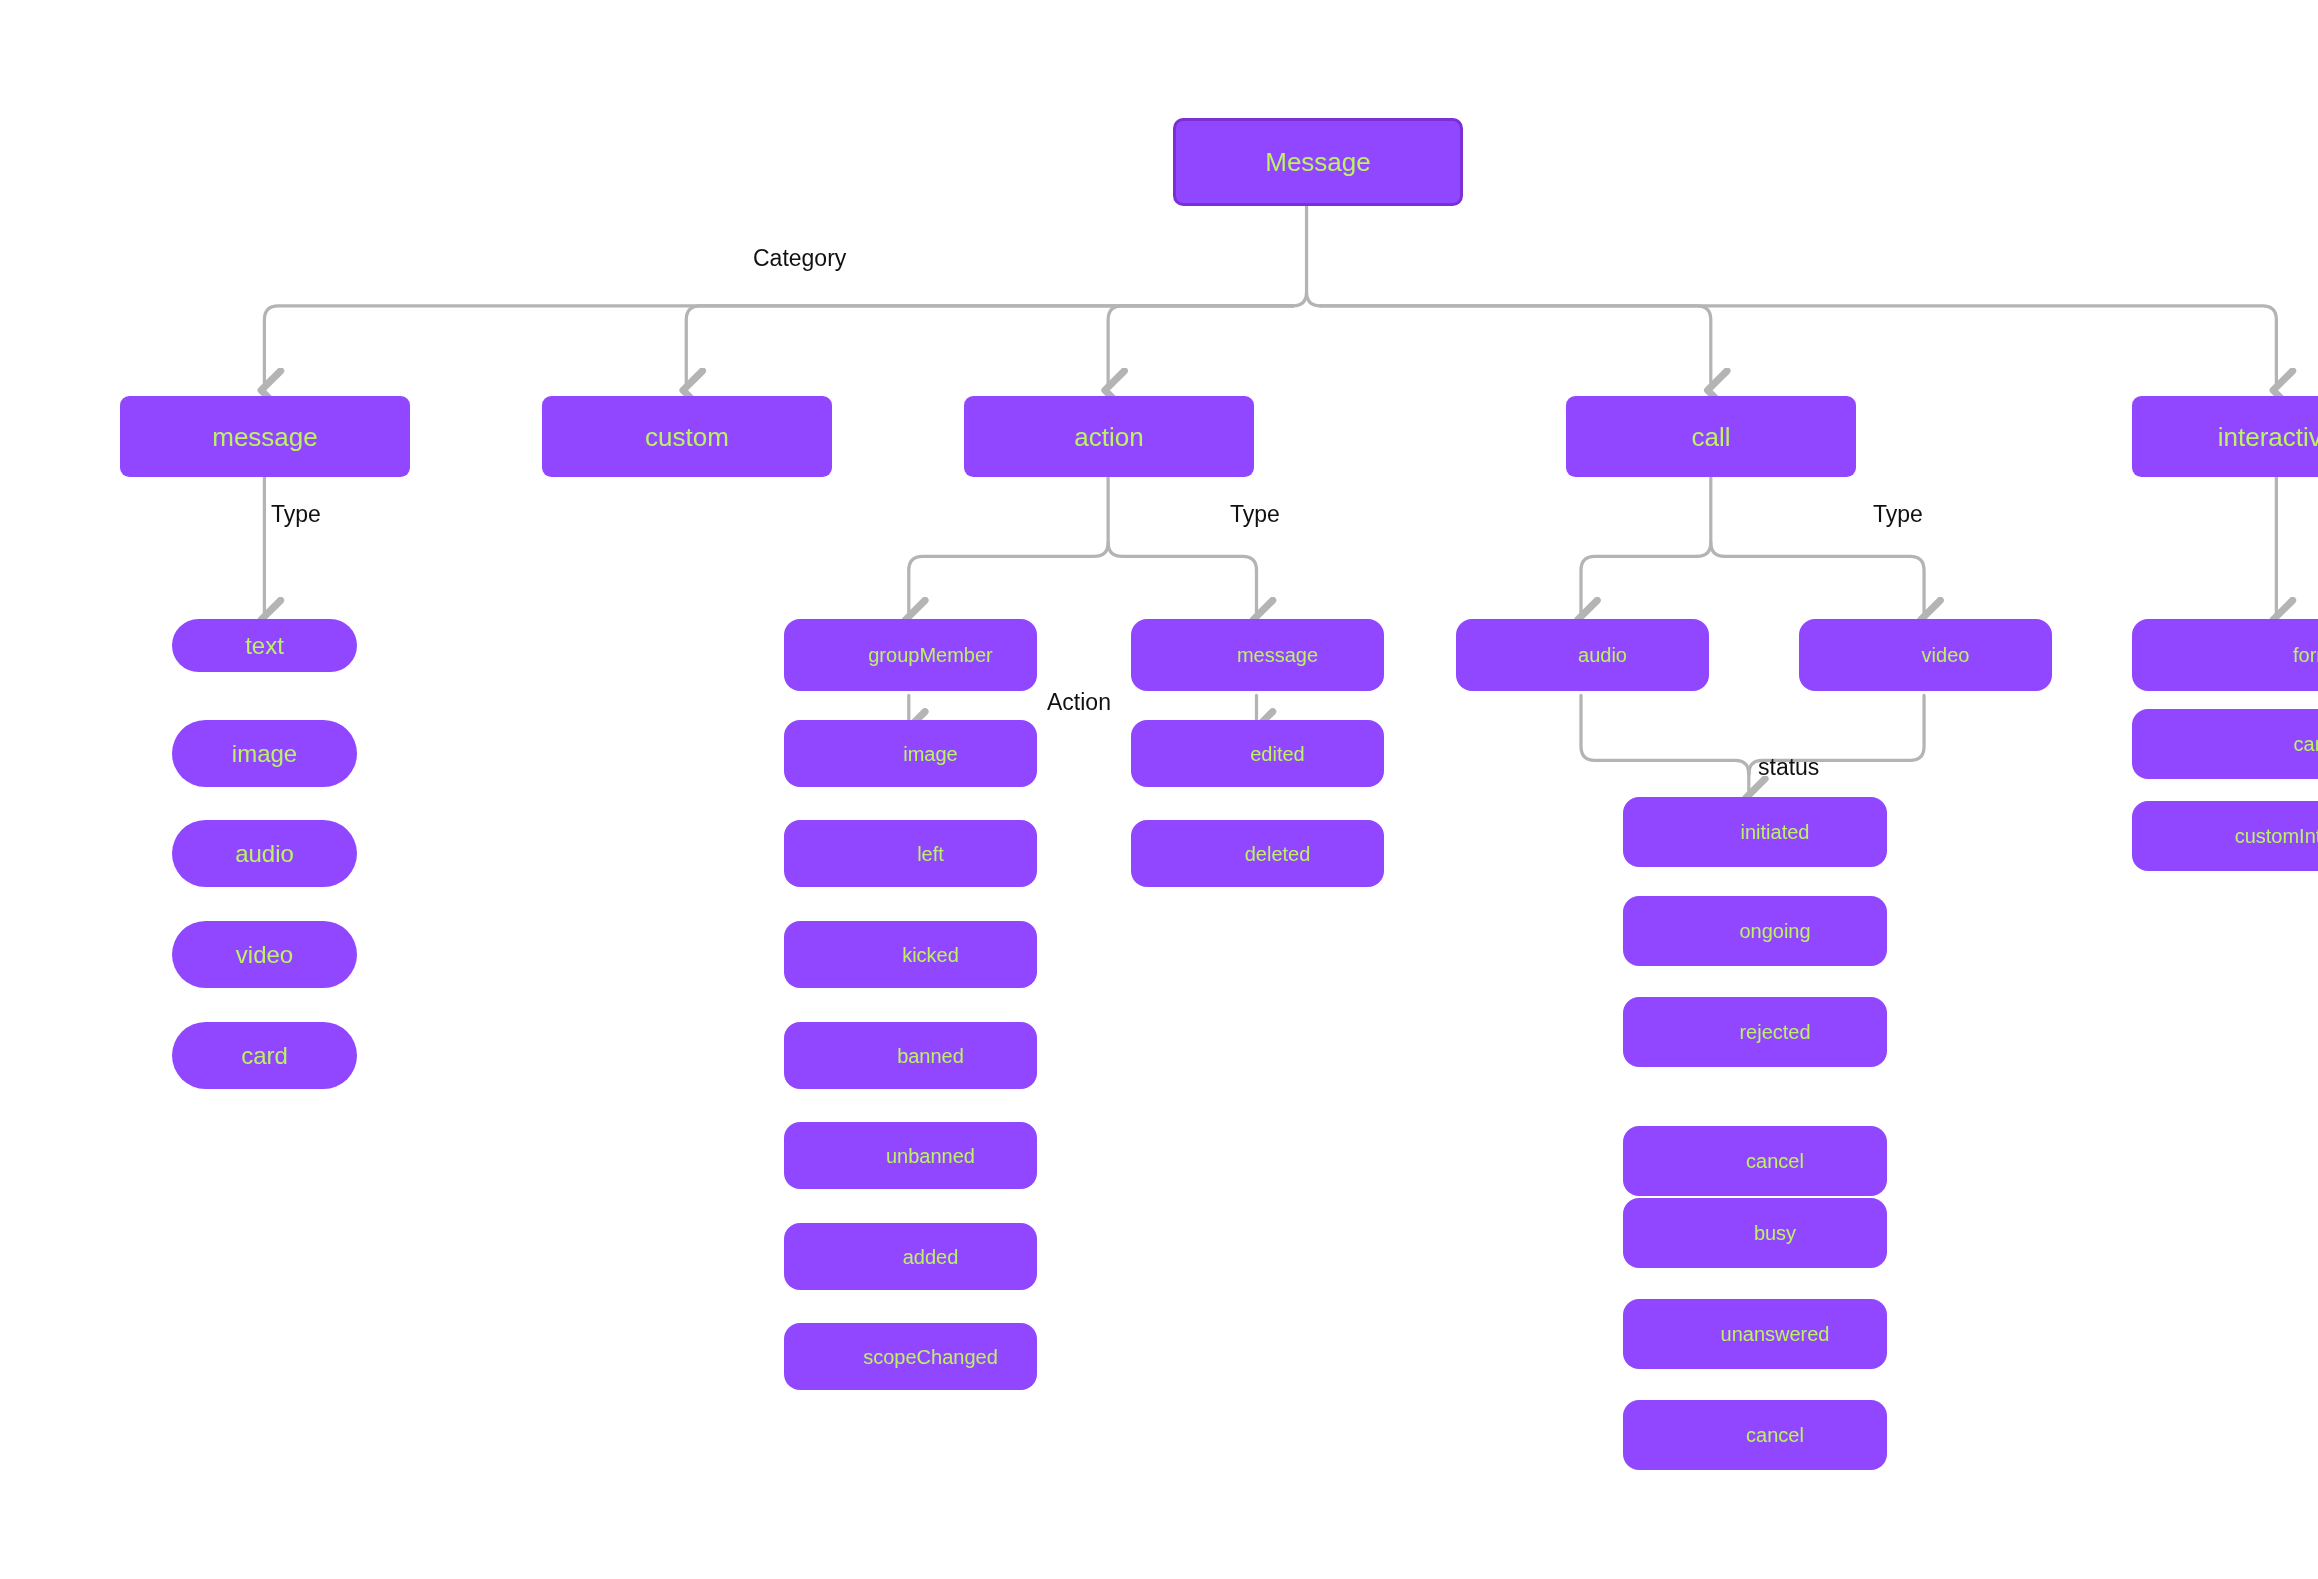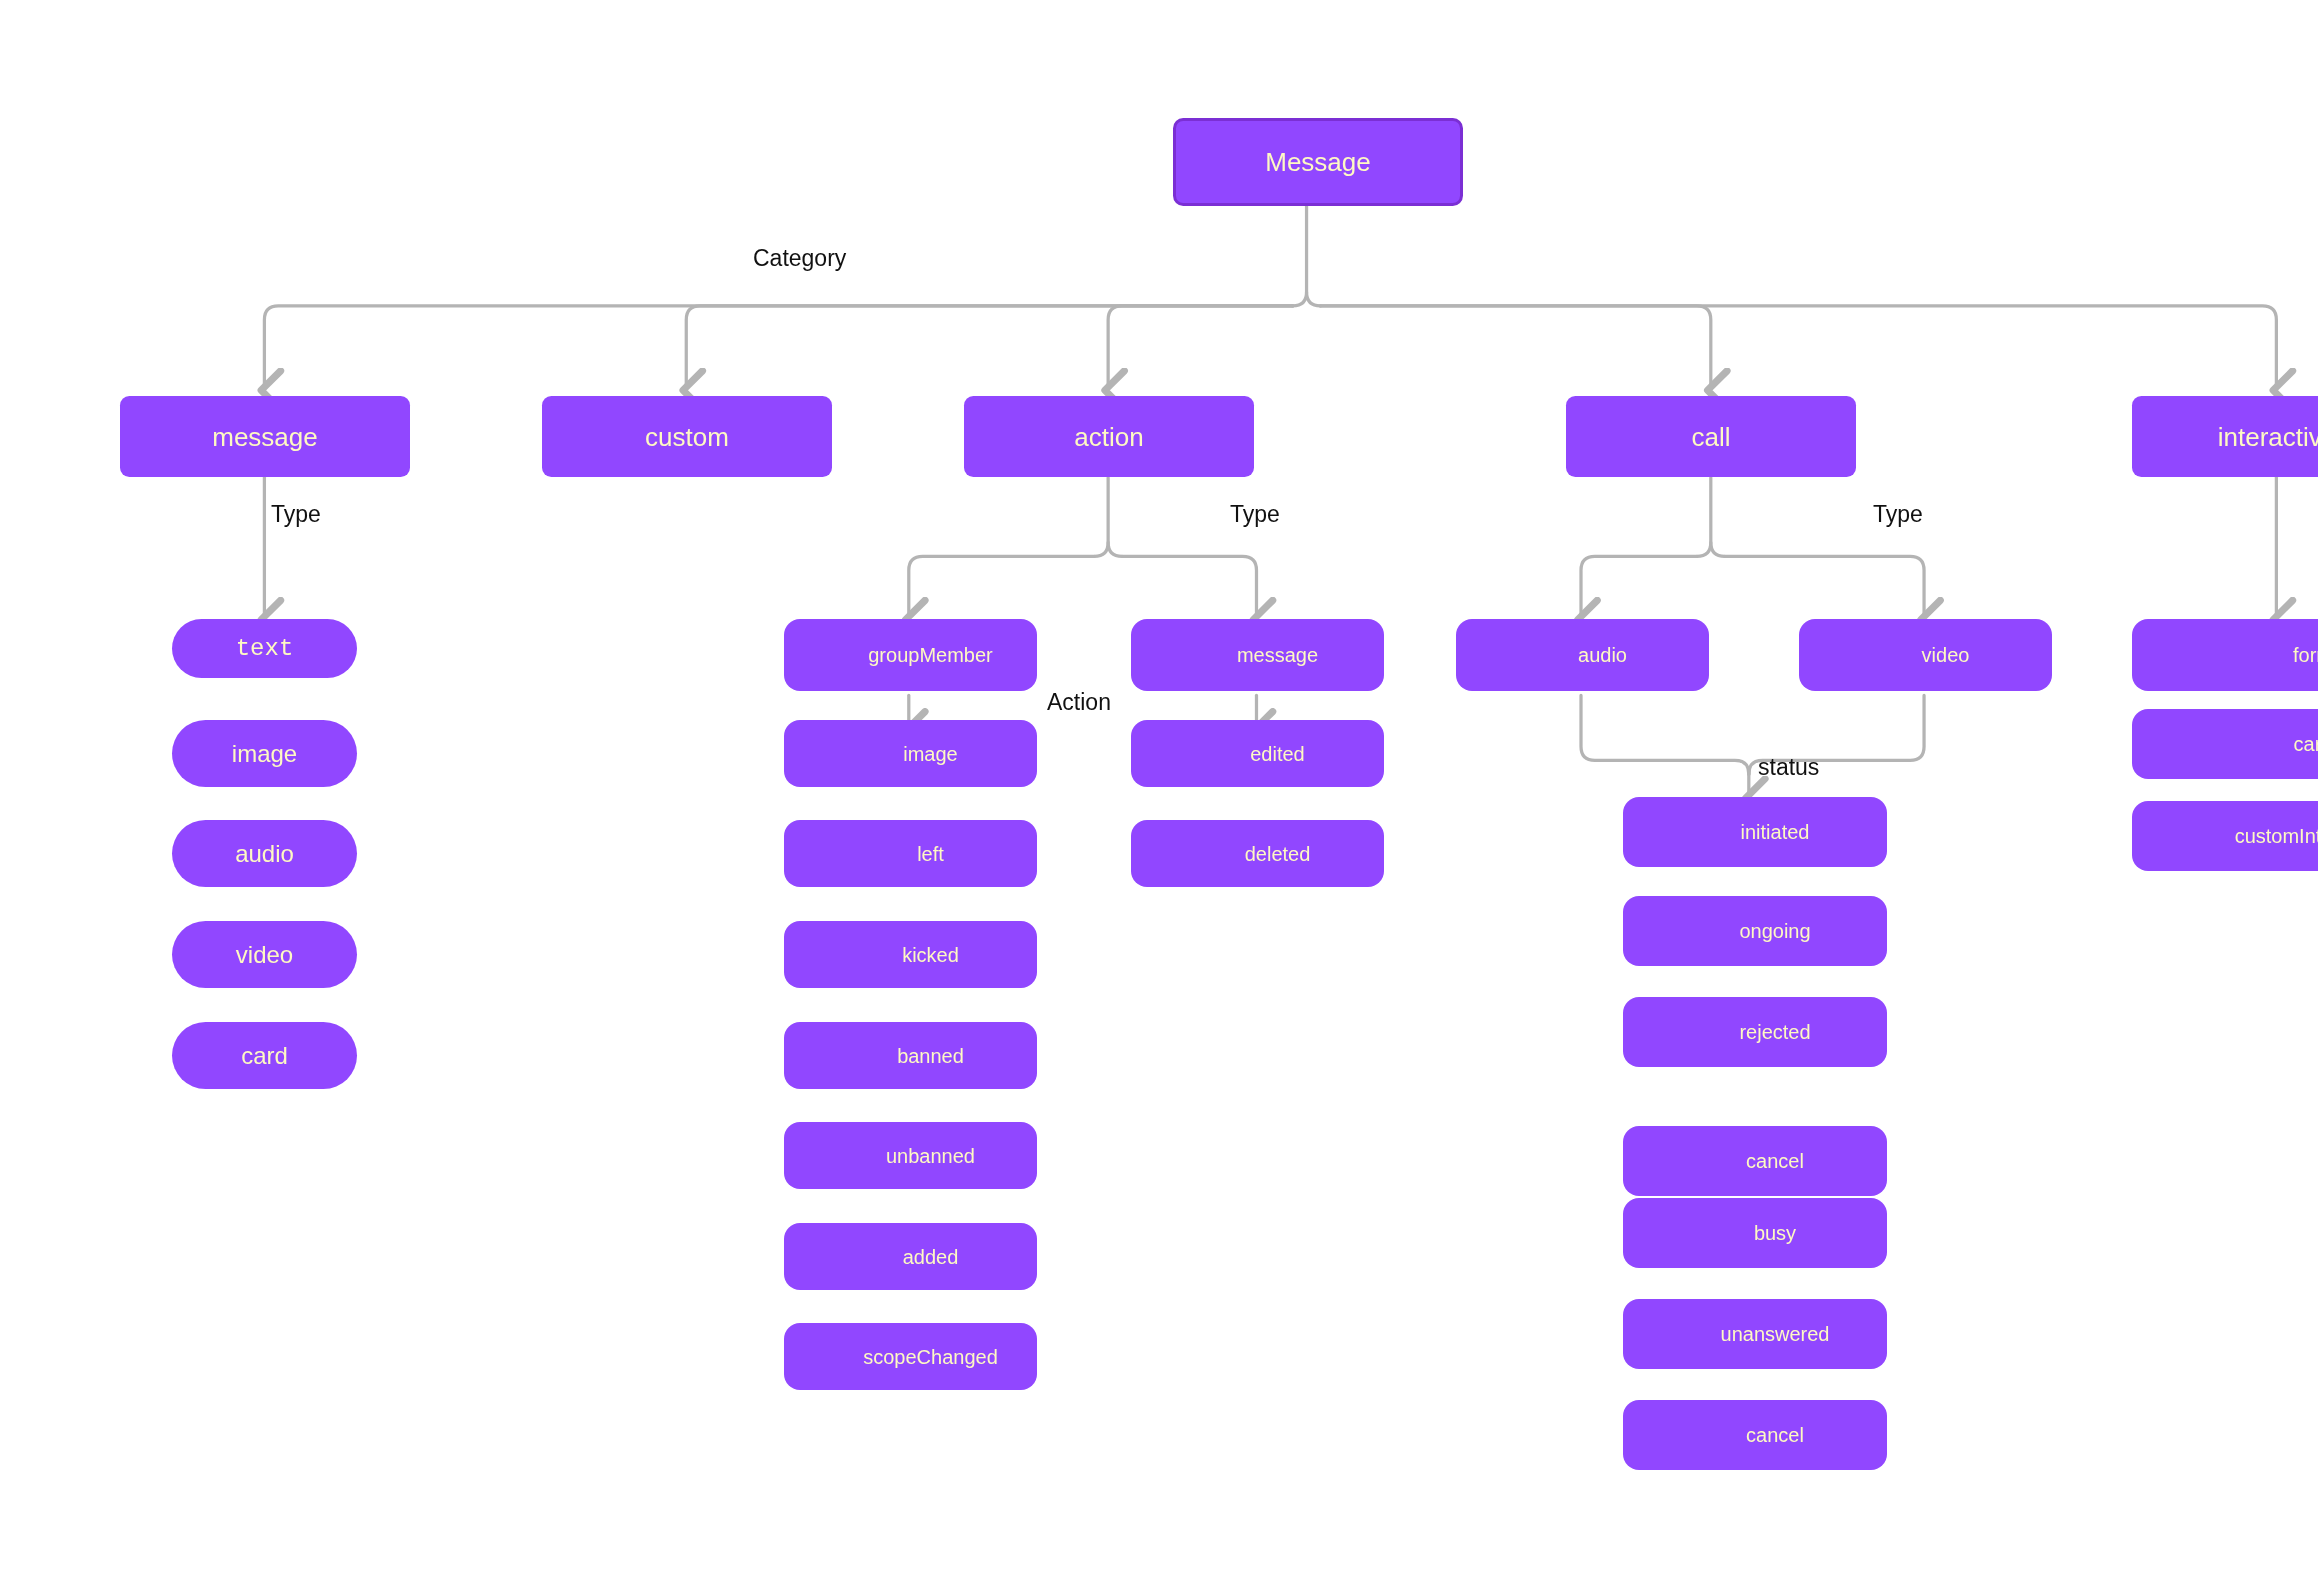--- a/index.html
+++ b/index.html
@@ -32,21 +32,21 @@
     stroke-width: 7;
     stroke-linecap: round;
     stroke-linejoin: round;
   }
   .node {
     position: absolute;
     box-sizing: border-box;
     display: flex;
     align-items: center;
     justify-content: center;
-    color: #fef9c3;
+    color: #bef264;
     background: #9147ff;
     font-family: "Liberation Sans", sans-serif;
     text-align: center;
     white-space: nowrap;
     line-height: 1;
   }
   .node.root {
     background: #9147ff;
     border: 3.7px solid #7b2fd4;
     border-radius: 10.2px;
@@ -131,21 +131,21 @@
   <div class="edge-label" style="left:2318px; top:503px;">Type</div>
   <div class="edge-label" style="left:1047px; top:691px;">Action</div>
   <div class="edge-label" style="left:1758px; top:756px;">status</div>
 
   <div class="node cat" style="left:120px; top:396px; width:290px; height:81px;">message</div>
   <div class="node cat" style="left:542px; top:396px; width:290px; height:81px;">custom</div>
   <div class="node cat" style="left:964px; top:396px; width:290px; height:81px;">action</div>
   <div class="node cat" style="left:1566px; top:396px; width:290px; height:81px;">call</div>
   <div class="node cat" style="left:2132px; top:396px; width:290px; height:81px;">interactive</div>
 
-  <div class="node leaf" style="left:172px; top:619px; width:185px; height:59px;font-family:Liberation Mono, monospace;">text</div>
+  <div class="node leaf" style="left:172px; top:619px; width:185px; height:53px;">text</div>
   <div class="node leaf" style="left:172px; top:720px; width:185px; height:67px;">image</div>
   <div class="node leaf" style="left:172px; top:820px; width:185px; height:67px;">audio</div>
   <div class="node leaf" style="left:172px; top:921px; width:185px; height:67px;">video</div>
   <div class="node leaf" style="left:172px; top:1022px; width:185px; height:67px;">card</div>
 
   <div class="node sub" style="left:784px; top:619px; width:253px; height:72px;">groupMember</div>
   <div class="node sub" style="left:1131px; top:619px; width:253px; height:72px;">message</div>
 
   <div class="node sub" style="left:784px; top:720px; width:253px; height:67px;">image</div>
   <div class="node sub" style="left:784px; top:820px; width:253px; height:67px;">left</div>

